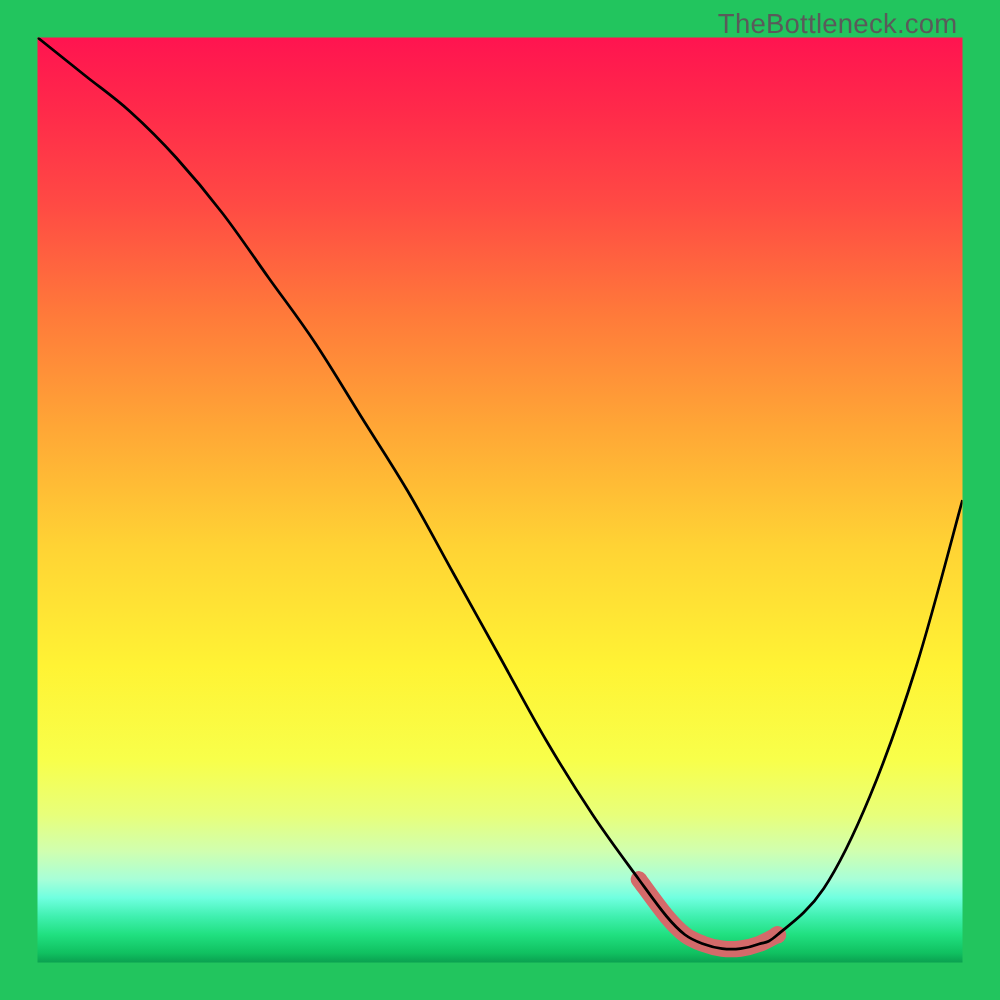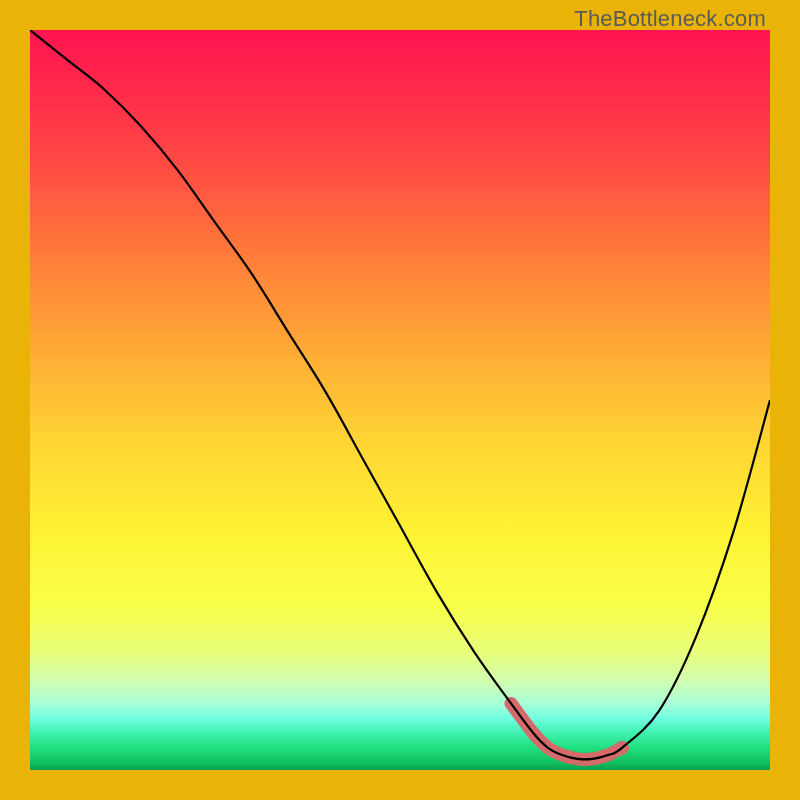--- a/index.html
+++ b/index.html
@@ -1,21 +1,21 @@
 <!DOCTYPE html>
 <html><head>
 <meta charset="utf-8">
 <style>
   * { margin: 0; padding: 0; box-sizing: border-box; }
   html, body { width: 800px; height: 800px; overflow: hidden; background: #000; }
   .frame {
     position: relative;
     width: 800px;
     height: 800px;
-    background: #eab308;
+    background: #22c55e;
   }
   .plot {
     position: absolute;
     left: 30px;
     top: 30px;
     width: 740px;
     height: 740px;
     background: linear-gradient(to bottom,
       #ff1450 0%,
       #ff2a4a 8%,

